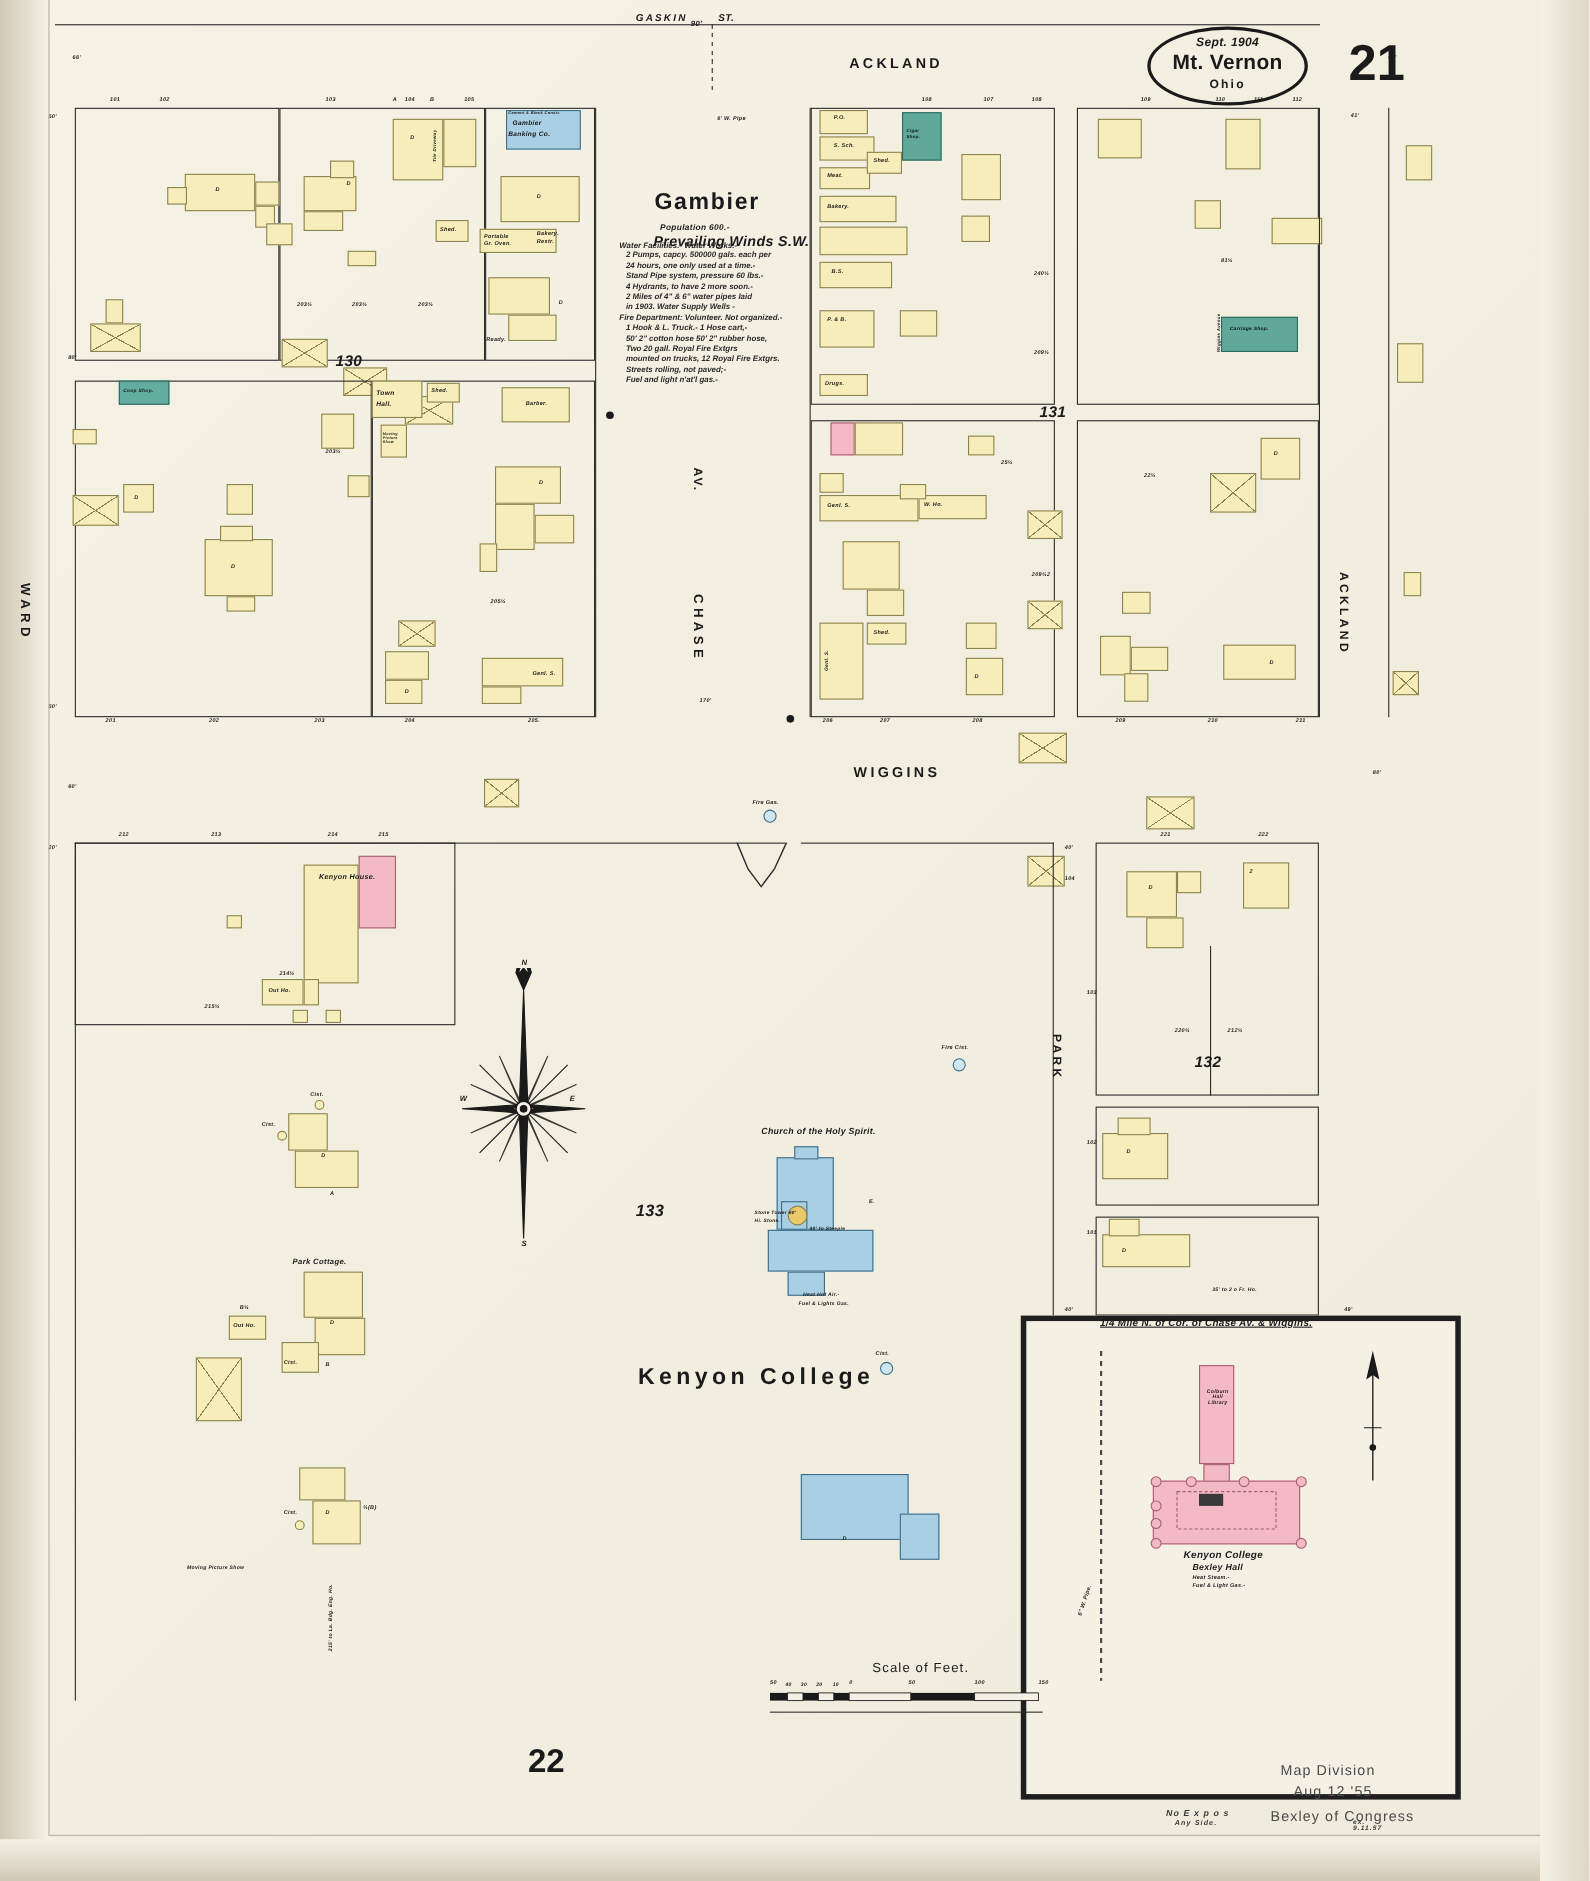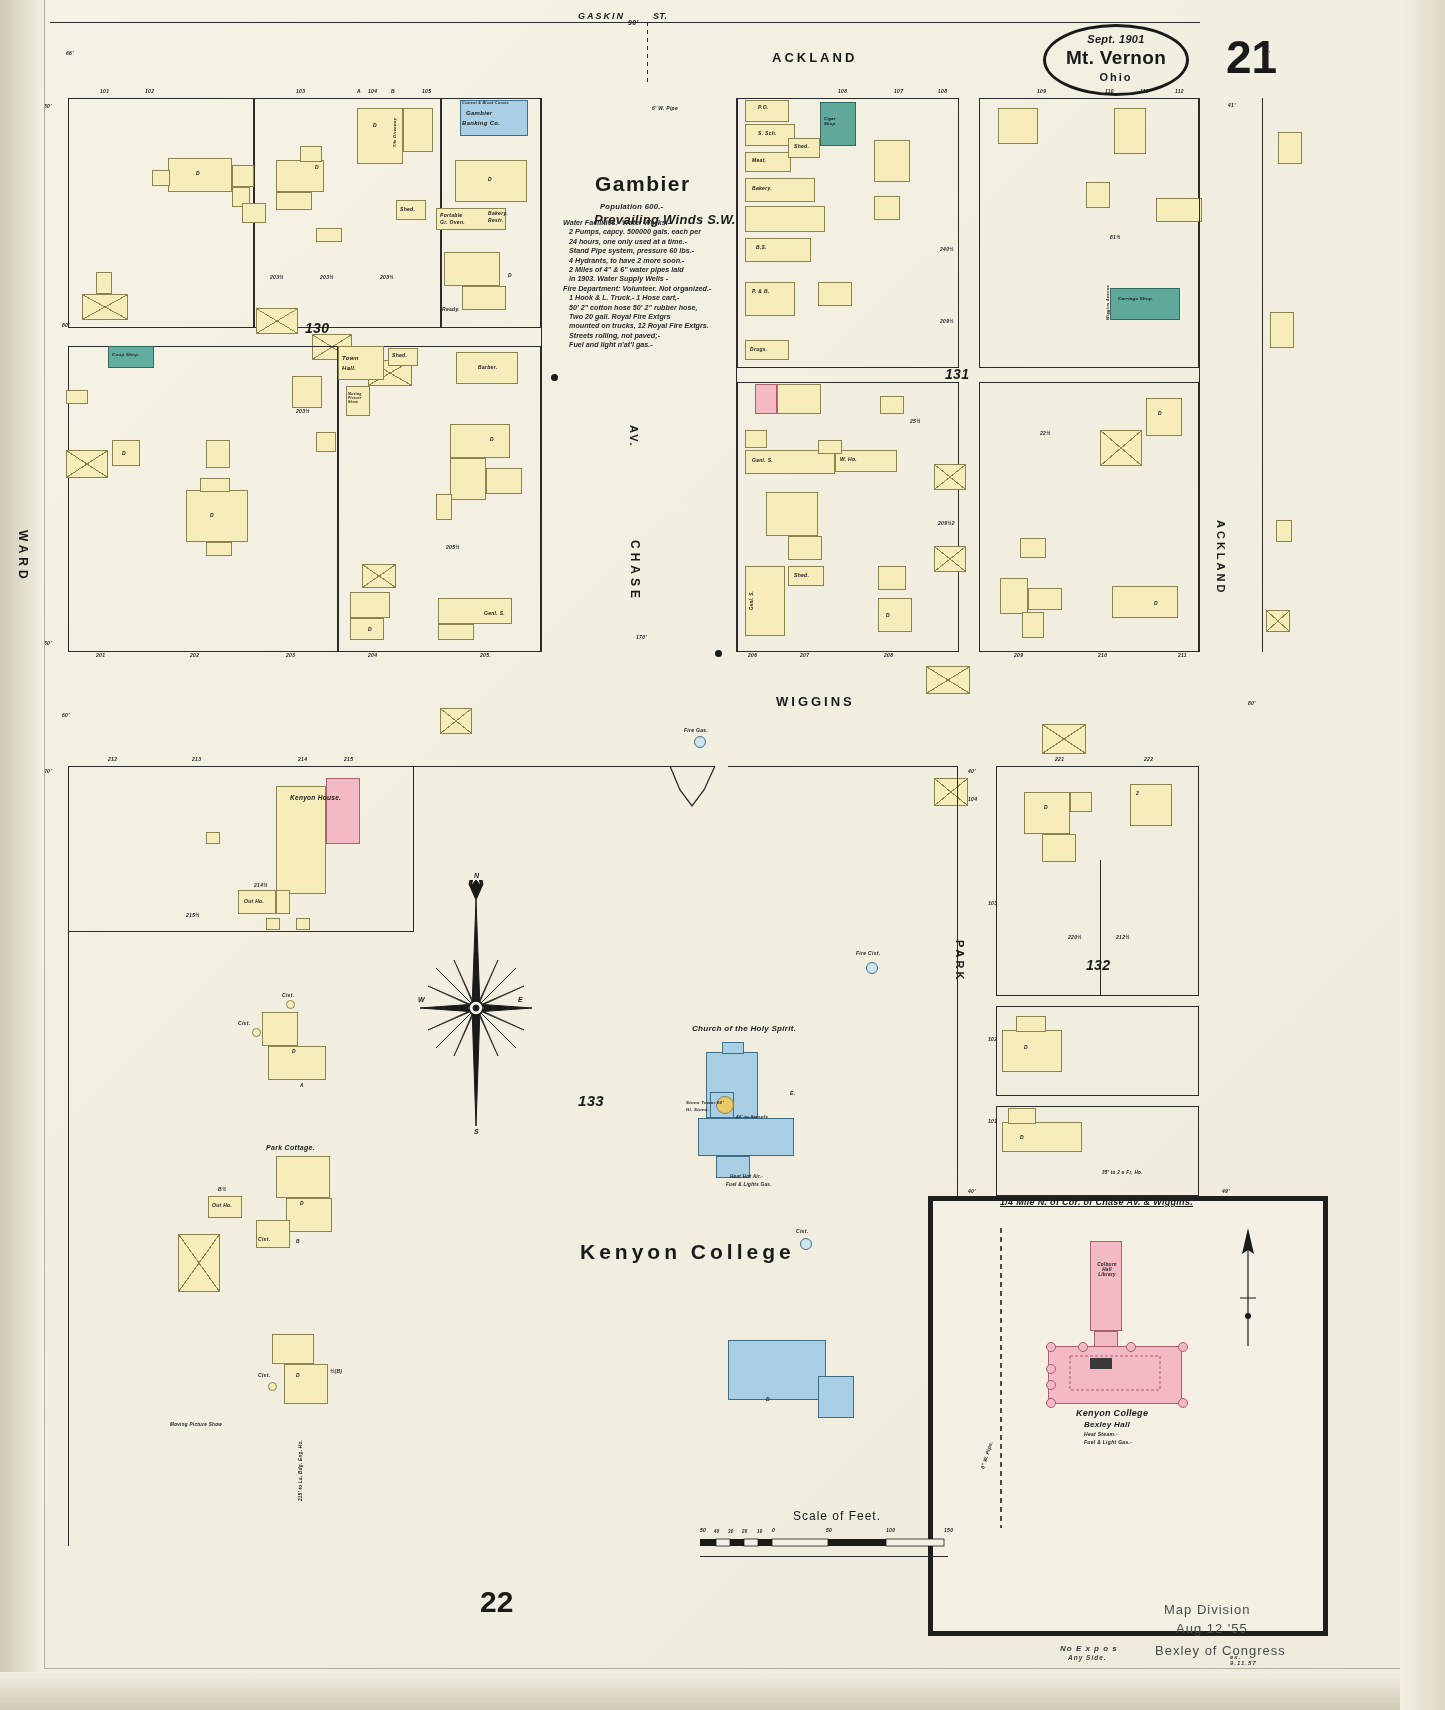--- a/index.html
+++ b/index.html
@@ -46,21 +46,21 @@
   <div class="edge" style="left:0;top:0;width:44px;height:1710px;background:linear-gradient(to right,#cfc9b5,#f4f1e4);"></div>
   <div class="edge" style="left:0;top:1672px;width:1445px;height:38px;background:linear-gradient(to bottom,#f4f1e4,#cfc9b5);"></div>
   <div class="edge" style="left:1400px;top:0;width:45px;height:1710px;background:linear-gradient(to left,#dcd7c6,#f4f1e4);"></div>
 
   <div class="hairline" style="left:50px;top:22px;width:1150px;height:1.4px;"></div>
   <div class="lbl hand" style="left:578px;top:11px;font-size:9px;letter-spacing:2px;">GASKIN</div>
   <div class="lbl hand" style="left:653px;top:11px;font-size:9px;">ST.</div>
   <div class="lbl hand" style="left:628px;top:19px;font-size:7px;">90'</div>
 
   <div id="titleOval" style="left:1043px;top:24px;width:140px;height:66px;">
-    <div class="lbl hand" style="left:0;top:6px;width:140px;text-align:center;font-size:11px;">Sept. 1901</div>
+    <div class="lbl hand" style="left:0;top:6px;width:140px;text-align:center;font-size:11px;">Sept. 1904</div>
     <div class="lbl hand" style="left:0;top:20px;width:140px;text-align:center;font-size:19px;font-style:normal;">Mt. Vernon</div>
     <div class="lbl hand" style="left:0;top:44px;width:140px;text-align:center;font-size:11px;font-style:normal;letter-spacing:2px;">Ohio</div>
   </div>
   <div id="pageno" style="left:1226px;top:30px;">21</div>
   <div id="pageno2" style="left:480px;top:1585px;">22</div>
 
   <div class="st" style="left:772px;top:50px;font-size:13px;">ACKLAND</div>
 
   <div class="blok" style="left:68px;top:98px;width:186px;height:230px;"></div>
   <div class="blok" style="left:254px;top:98px;width:187px;height:230px;"></div>

